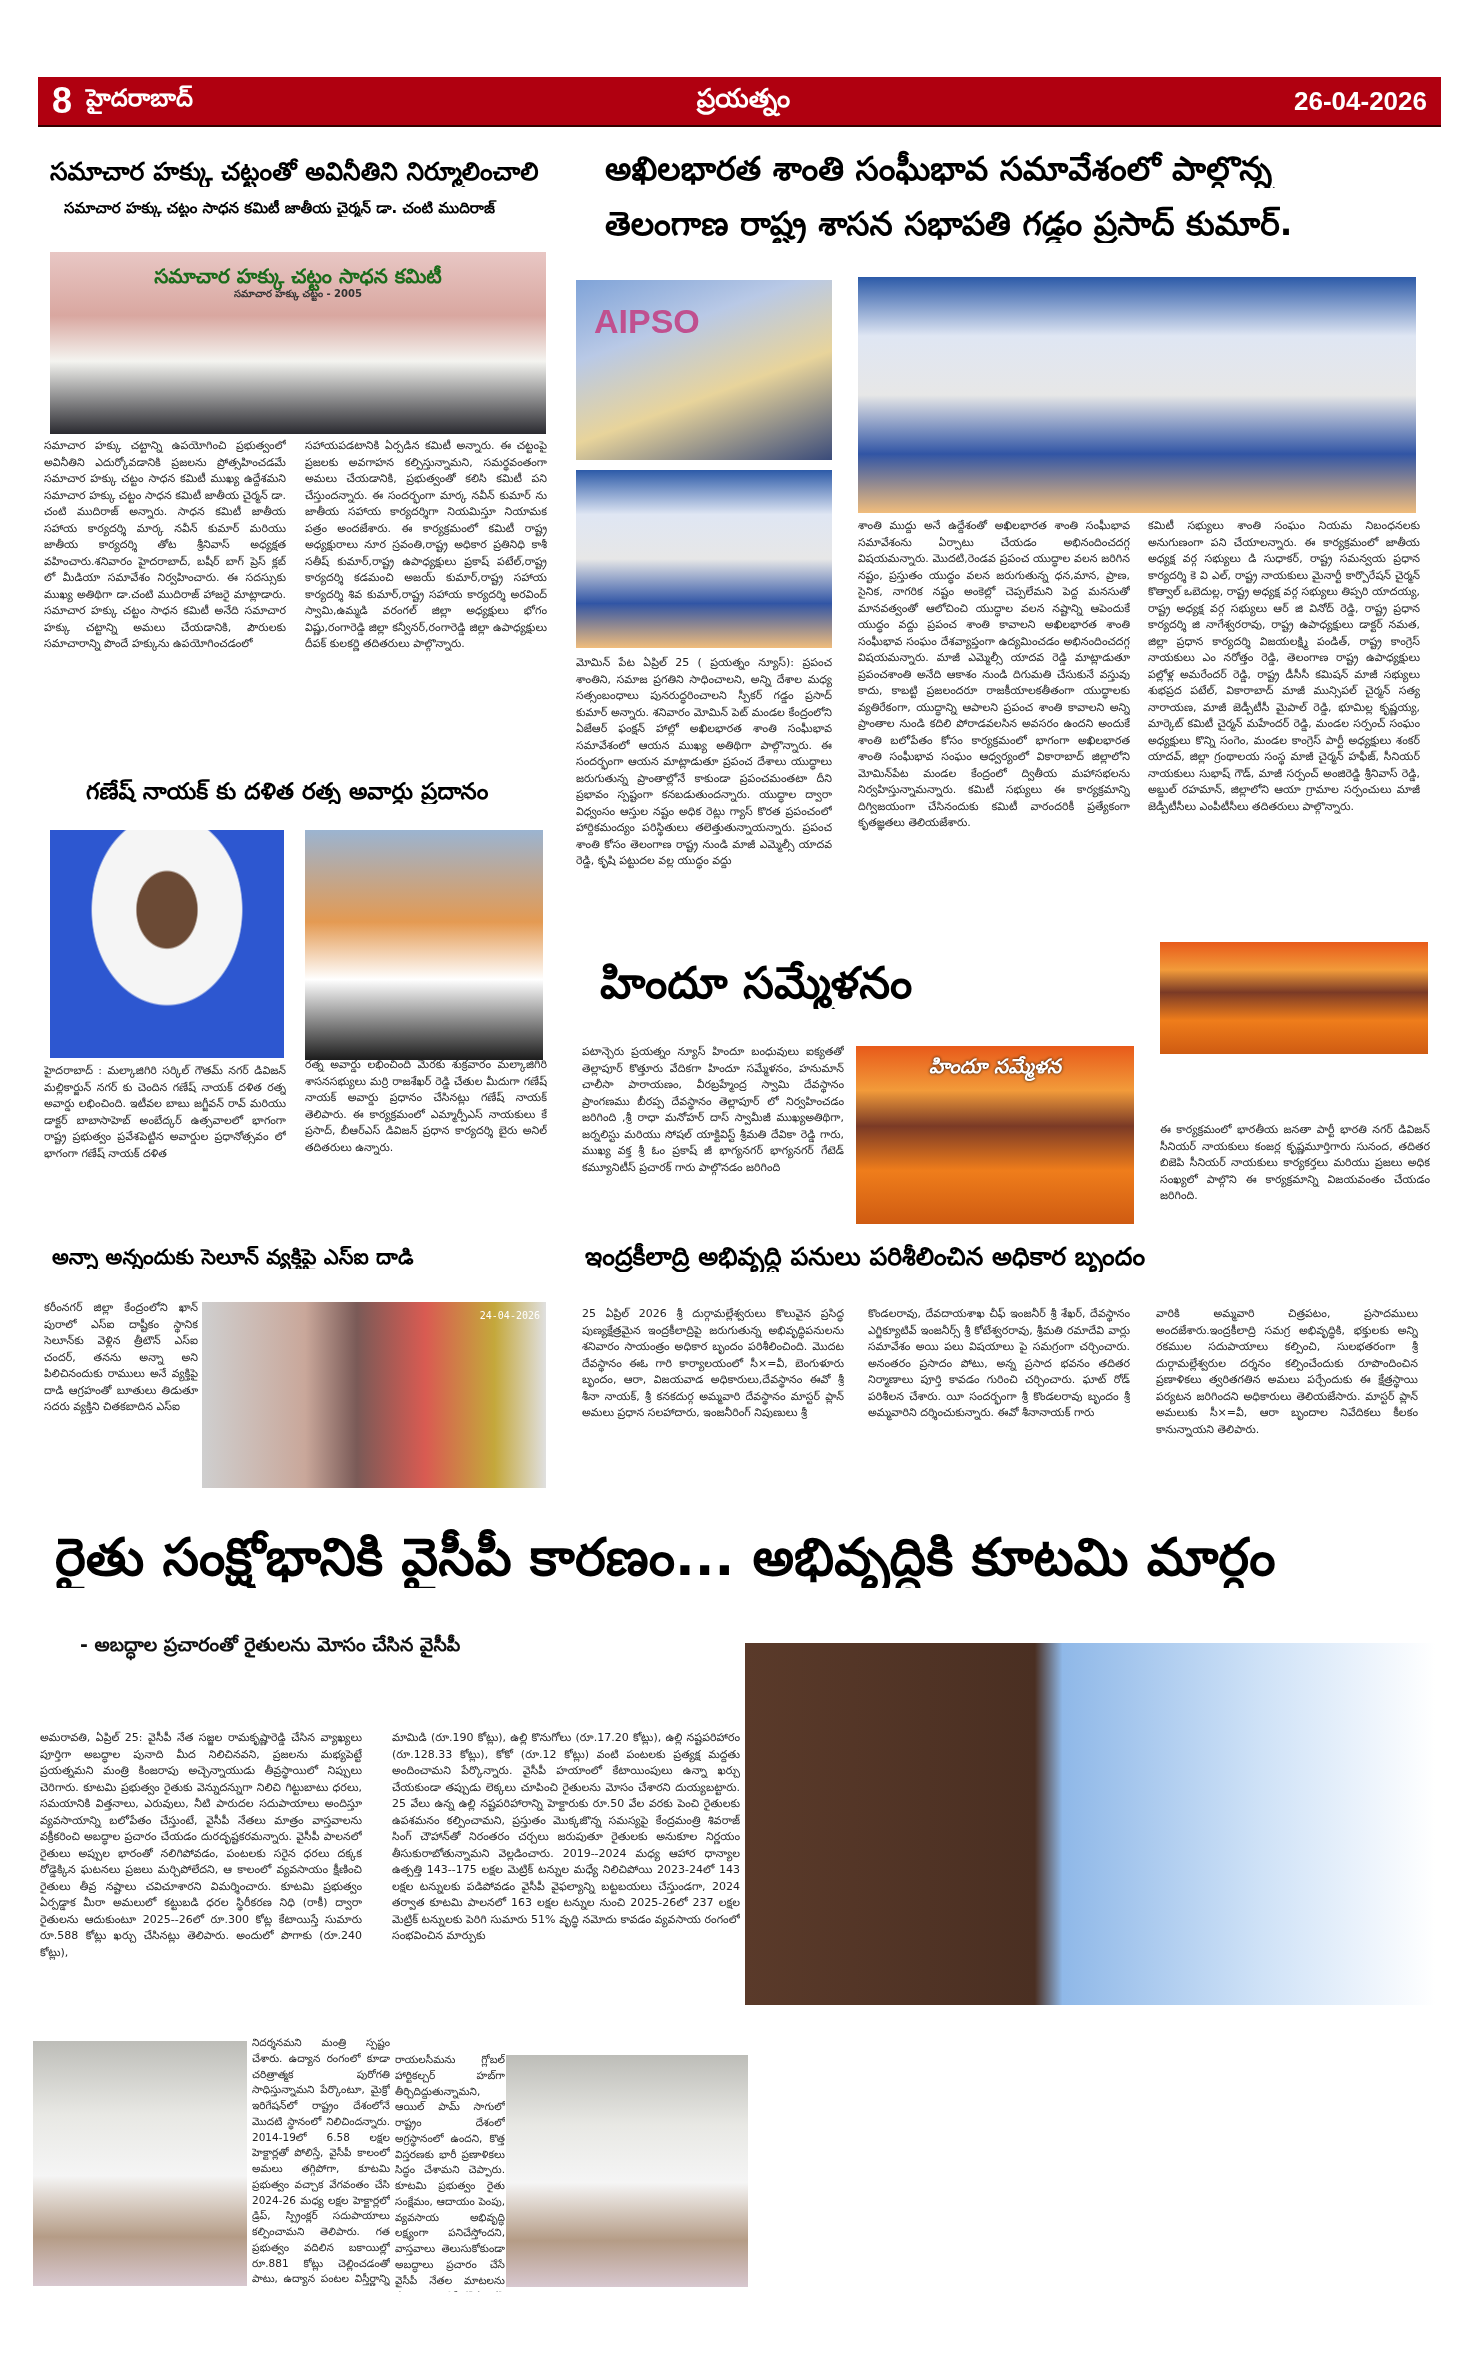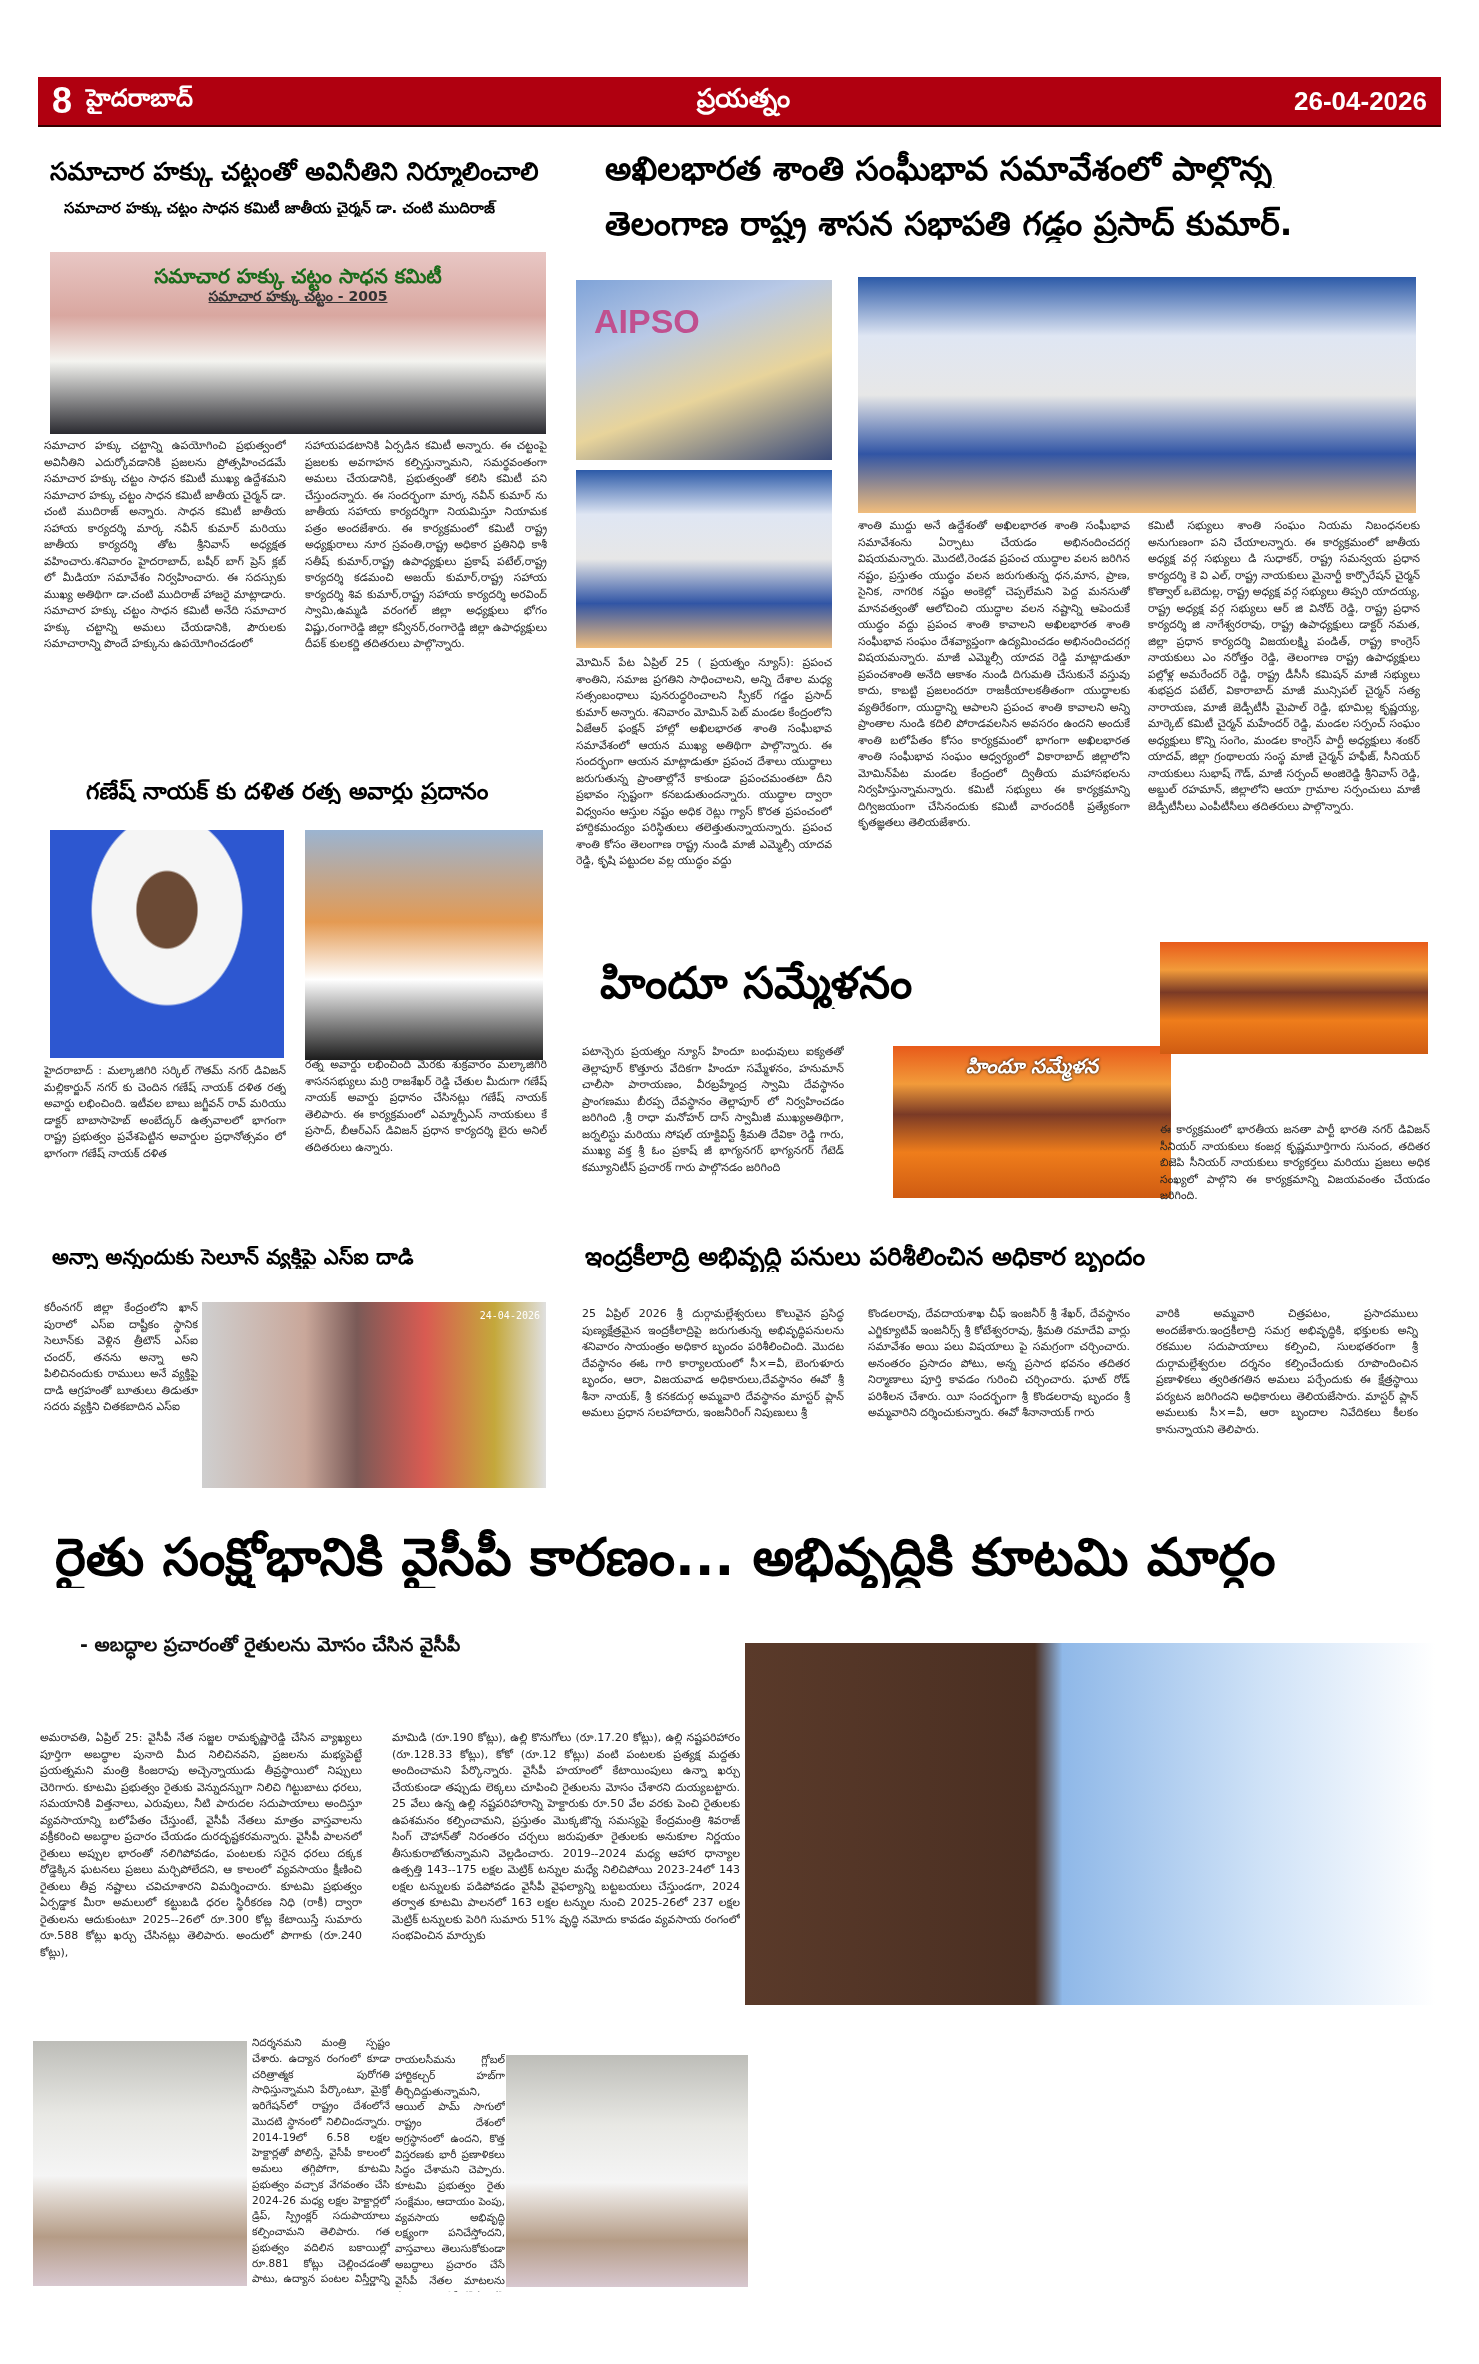--- a/index.html
+++ b/index.html
@@ -36,21 +36,21 @@
     <span class="sec">హైదరాబాద్</span>
   </div>
   <span class="brand">ప్రయత్నం</span>
   <span class="date">26-04-2026</span>
 </div>
 
 <div class="abs hl" style="left:50px;top:158px;width:500px;font-size:25px;">సమాచార హక్కు చట్టంతో అవినీతిని నిర్మూలించాలి</div>
 <div class="abs hl" style="left:64px;top:200px;width:480px;font-size:15px;">సమాచార హక్కు చట్టం సాధన కమిటీ జాతీయ చైర్మన్ డా. చంటి ముదిరాజ్</div>
 <div class="abs photo ph-pink" style="left:50px;top:252px;width:496px;height:182px;">
   <div class="caption-in" style="top:12px;font-size:20px;color:#1a6b1a;text-shadow:none;">సమాచార హక్కు చట్టం సాధన కమిటీ</div>
-  <div class="caption-in" style="top:36px;font-size:14px;color:#333;text-shadow:none;text-decoration:underline;">సమాచార హక్కు చట్టం - 2005</div>
+  <div class="caption-in" style="top:36px;font-size:10px;color:#333;text-shadow:none;">సమాచార హక్కు చట్టం - 2005</div>
 </div>
 <div class="abs body-text small" style="left:44px;top:438px;width:242px;height:325px;">సమాచార హక్కు చట్టాన్ని ఉపయోగించి ప్రభుత్వంలో అవినీతిని ఎదుర్కోవడానికి ప్రజలను ప్రోత్సహించడమే సమాచార హక్కు చట్టం సాధన కమిటీ ముఖ్య ఉద్దేశమని సమాచార హక్కు చట్టం సాధన కమిటీ జాతీయ చైర్మన్ డా. చంటి ముదిరాజ్ అన్నారు. సాధన కమిటీ జాతీయ సహాయ కార్యదర్శి మార్క నవీన్ కుమార్ మరియు జాతీయ కార్యదర్శి తోట శ్రీనివాస్ అధ్యక్షత వహించారు.శనివారం హైదరాబాద్, బషీర్ బాగ్ ప్రెస్ క్లబ్ లో మీడియా సమావేశం నిర్వహించారు. ఈ సదస్సుకు ముఖ్య అతిథిగా డా.చంటి ముదిరాజ్ హాజరై మాట్లాడారు. సమాచార హక్కు చట్టం సాధన కమిటీ అనేది సమాచార హక్కు చట్టాన్ని అమలు చేయడానికి, పౌరులకు సమాచారాన్ని పొందే హక్కును ఉపయోగించడంలో</div>
 <div class="abs body-text small" style="left:305px;top:438px;width:242px;height:325px;">సహాయపడటానికి ఏర్పడిన కమిటీ అన్నారు. ఈ చట్టంపై ప్రజలకు అవగాహన కల్పిస్తున్నామని, సమర్థవంతంగా అమలు చేయడానికి, ప్రభుత్వంతో కలిసి కమిటీ పని చేస్తుందన్నారు. ఈ సందర్భంగా మార్క నవీన్ కుమార్ ను జాతీయ సహాయ కార్యదర్శిగా నియమిస్తూ నియామక పత్రం అందజేశారు. ఈ కార్యక్రమంలో కమిటీ రాష్ట్ర అధ్యక్షురాలు నూర స్రవంతి,రాష్ట్ర అధికార ప్రతినిధి కాశీ సతీష్ కుమార్,రాష్ట్ర ఉపాధ్యక్షులు ప్రకాష్ పటేల్,రాష్ట్ర కార్యదర్శి కడమంచి అజయ్ కుమార్,రాష్ట్ర సహాయ కార్యదర్శి శివ కుమార్,రాష్ట్ర సహాయ కార్యదర్శి అరవింద్ స్వామి,ఉమ్మడి వరంగల్ జిల్లా అధ్యక్షులు భోగం విష్ణు,రంగారెడ్డి జిల్లా కన్వీనర్,రంగారెడ్డి జిల్లా ఉపాధ్యక్షులు దీపక్ కులకర్ణి తదితరులు పాల్గొన్నారు.</div>
 
 <div class="abs hl" style="left:605px;top:150px;width:850px;font-size:33px;">అఖిలభారత శాంతి సంఘీభావ సమావేశంలో పాల్గొన్న</div>
 <div class="abs hl" style="left:605px;top:205px;width:850px;font-size:33px;">తెలంగాణ రాష్ట్ర శాసన సభాపతి గడ్డం ప్రసాద్ కుమార్.</div>
 <div class="abs photo ph-blue" style="left:576px;top:280px;width:256px;height:180px;">
   <div style="position:absolute;left:18px;top:22px;font-family:'Liberation Sans',sans-serif;font-weight:bold;font-size:34px;color:#c0508f;">AIPSO</div>
 </div>
 <div class="abs photo ph-stage" style="left:576px;top:470px;width:256px;height:178px;"></div>
@@ -60,21 +60,21 @@
 <div class="abs body-text small" style="left:1148px;top:518px;width:272px;height:407px;">కమిటీ సభ్యులు శాంతి సంఘం నియమ నిబంధనలకు అనుగుణంగా పని చేయాలన్నారు. ఈ కార్యక్రమంలో జాతీయ అధ్యక్ష వర్గ సభ్యులు డి సుధాకర్, రాష్ట్ర సమన్వయ ప్రధాన కార్యదర్శి కె వి ఎల్, రాష్ట్ర నాయకులు మైనార్టీ కార్పొరేషన్ చైర్మన్ కొత్వాల్ ఒబెదుల్ల, రాష్ట్ర అధ్యక్ష వర్గ సభ్యులు తిప్పరి యాదయ్య, రాష్ట్ర అధ్యక్ష వర్గ సభ్యులు ఆర్ జి వినోద్ రెడ్డి, రాష్ట్ర ప్రధాన కార్యదర్శి జి నాగేశ్వరరావు, రాష్ట్ర ఉపాధ్యక్షులు డాక్టర్ నమత, జిల్లా ప్రధాన కార్యదర్శి విజయలక్ష్మి పండిత్, రాష్ట్ర కాంగ్రెస్ నాయకులు ఎం నరోత్తం రెడ్డి, తెలంగాణ రాష్ట్ర ఉపాధ్యక్షులు పల్లోళ్ల అమరేందర్ రెడ్డి, రాష్ట్ర డీసీసీ కమిషన్ మాజీ సభ్యులు శుభప్రద పటేల్, వికారాబాద్ మాజీ మున్సిపల్ చైర్మన్ సత్య నారాయణ, మాజీ జెడ్పీటీసీ మైపాల్ రెడ్డి, భూమిల్ల కృష్ణయ్య, మార్కెట్ కమిటీ చైర్మన్ మహేందర్ రెడ్డి, మండల సర్పంచ్ సంఘం అధ్యక్షులు కొన్ని సంగెం, మండల కాంగ్రెస్ పార్టీ అధ్యక్షులు శంకర్ యాదవ్, జిల్లా గ్రంథాలయ సంస్థ మాజీ చైర్మన్ హఫీజ్, సీనియర్ నాయకులు సుభాష్ గౌడ్, మాజీ సర్పంచ్ అంజిరెడ్డి శ్రీనివాస్ రెడ్డి, అబ్దుల్ రహమాన్, జిల్లాలోని ఆయా గ్రామాల సర్పంచులు మాజీ జెడ్పీటీసీలు ఎంపీటీసీలు తదితరులు పాల్గొన్నారు.</div>
 
 <div class="abs hl" style="left:55px;top:778px;width:490px;font-size:23px;margin-left:31px;">గణేష్ నాయక్ కు దళిత రత్న అవార్డు ప్రదానం</div>
 <div class="abs photo ph-portrait" style="left:50px;top:830px;width:234px;height:228px;"></div>
 <div class="abs photo ph-award" style="left:305px;top:830px;width:238px;height:230px;"></div>
 <div class="abs body-text small" style="left:44px;top:1063px;width:242px;height:160px;">హైదరాబాద్ : మల్కాజిగిరి సర్కిల్ గౌతమ్ నగర్ డివిజన్ మల్లికార్జున్ నగర్ కు చెందిన గణేష్ నాయక్ దళిత రత్న అవార్డు లభించింది. ఇటీవల బాబు జగ్జీవన్ రావ్ మరియు డాక్టర్ బాబాసాహెబ్ అంబేద్కర్ ఉత్సవాలలో భాగంగా రాష్ట్ర ప్రభుత్వం ప్రవేశపెట్టిన అవార్డుల ప్రధానోత్సవం లో భాగంగా గణేష్ నాయక్ దళిత</div>
 <div class="abs body-text small" style="left:305px;top:1057px;width:242px;height:160px;">రత్న అవార్డు లభించింది మేరకు శుక్రవారం మల్కాజిగిరి శాసనసభ్యులు మర్రి రాజశేఖర్ రెడ్డి చేతుల మీదుగా గణేష్ నాయక్ అవార్డు ప్రధానం చేసినట్లు గణేష్ నాయక్ తెలిపారు. ఈ కార్యక్రమంలో ఎమ్మార్పీఎస్ నాయకులు కే ప్రసాద్, బీఆర్ఎస్ డివిజన్ ప్రధాన కార్యదర్శి బైరు అనిల్ తదితరులు ఉన్నారు.</div>
 
 <div class="abs hl" style="left:600px;top:958px;width:540px;font-size:44px;font-family:'DejaVu Serif',serif;">హిందూ సమ్మేళనం</div>
 <div class="abs body-text small" style="left:582px;top:1044px;width:262px;height:182px;">పటాన్చెరు ప్రయత్నం న్యూస్ హిందూ బంధువులు ఐక్యతతో తెల్లాపూర్ కొత్తూరు వేదికగా హిందూ సమ్మేళనం, హనుమాన్ చాలీసా పారాయణం, వీరబ్రహ్మేంద్ర స్వామి దేవస్థానం ప్రాంగణము బీరప్ప దేవస్థానం తెల్లాపూర్ లో నిర్వహించడం జరిగింది ,శ్రీ రాధా మనోహర్ దాస్ స్వామీజీ ముఖ్యఅతిథిగా, జర్నలిస్టు మరియు సోషల్ యాక్టివిస్ట్ శ్రీమతి దేవికా రెడ్డి గారు, ముఖ్య వక్త శ్రీ ఓం ప్రకాష్ జీ భాగ్యనగర్ భాగ్యనగర్ గేటెడ్ కమ్యూనిటీస్ ప్రచారక్ గారు పాల్గొనడం జరిగింది</div>
-<div class="abs photo ph-orange" style="left:856px;top:1046px;width:278px;height:152px;margin-left:37px;">
+<div class="abs photo ph-orange" style="left:856px;top:1046px;width:278px;height:178px;">
   <div class="caption-in" style="top:8px;font-size:20px;font-style:italic;">హిందూ సమ్మేళన</div>
 </div>
 <div class="abs photo ph-orange" style="left:1160px;top:942px;width:268px;height:112px;"></div>
 <div class="abs body-text small" style="left:1160px;top:1122px;width:270px;height:110px;">ఈ కార్యక్రమంలో భారతీయ జనతా పార్టీ భారతి నగర్ డివిజన్ సీనియర్ నాయకులు కంజర్ల కృష్ణమూర్తిగారు సునంద, తదితర బిజెపి సీనియర్ నాయకులు కార్యకర్తలు మరియు ప్రజలు అధిక సంఖ్యలో పాల్గొని ఈ కార్యక్రమాన్ని విజయవంతం చేయడం జరిగింది.</div>
 
 <div class="abs hl" style="left:52px;top:1245px;width:495px;font-size:21px;">అన్నా అన్నందుకు సెలూన్ వ్యక్తిపై ఎస్ఐ దాడి</div>
 <div class="abs body-text small" style="left:44px;top:1300px;width:154px;height:185px;">కరీంనగర్ జిల్లా కేంద్రంలోని ఖాన్ పురాలో ఎస్ఐ దాష్టీకం స్థానిక సెలూన్‌కు వెళ్లిన త్రీటౌన్ ఎస్ఐ చందర్, తనను అన్నా అని పిలిచినందుకు రాములు అనే వ్యక్తిపై దాడి ఆగ్రహంతో బూతులు తిడుతూ సదరు వ్యక్తిని చితకబాదిన ఎస్ఐ</div>
 <div class="abs photo ph-cctv" style="left:202px;top:1302px;width:344px;height:186px;">
   <div style="position:absolute;right:6px;top:8px;font-size:10px;color:#fff;font-family:'DejaVu Sans Mono',monospace;">24-04-2026</div>
 </div>

